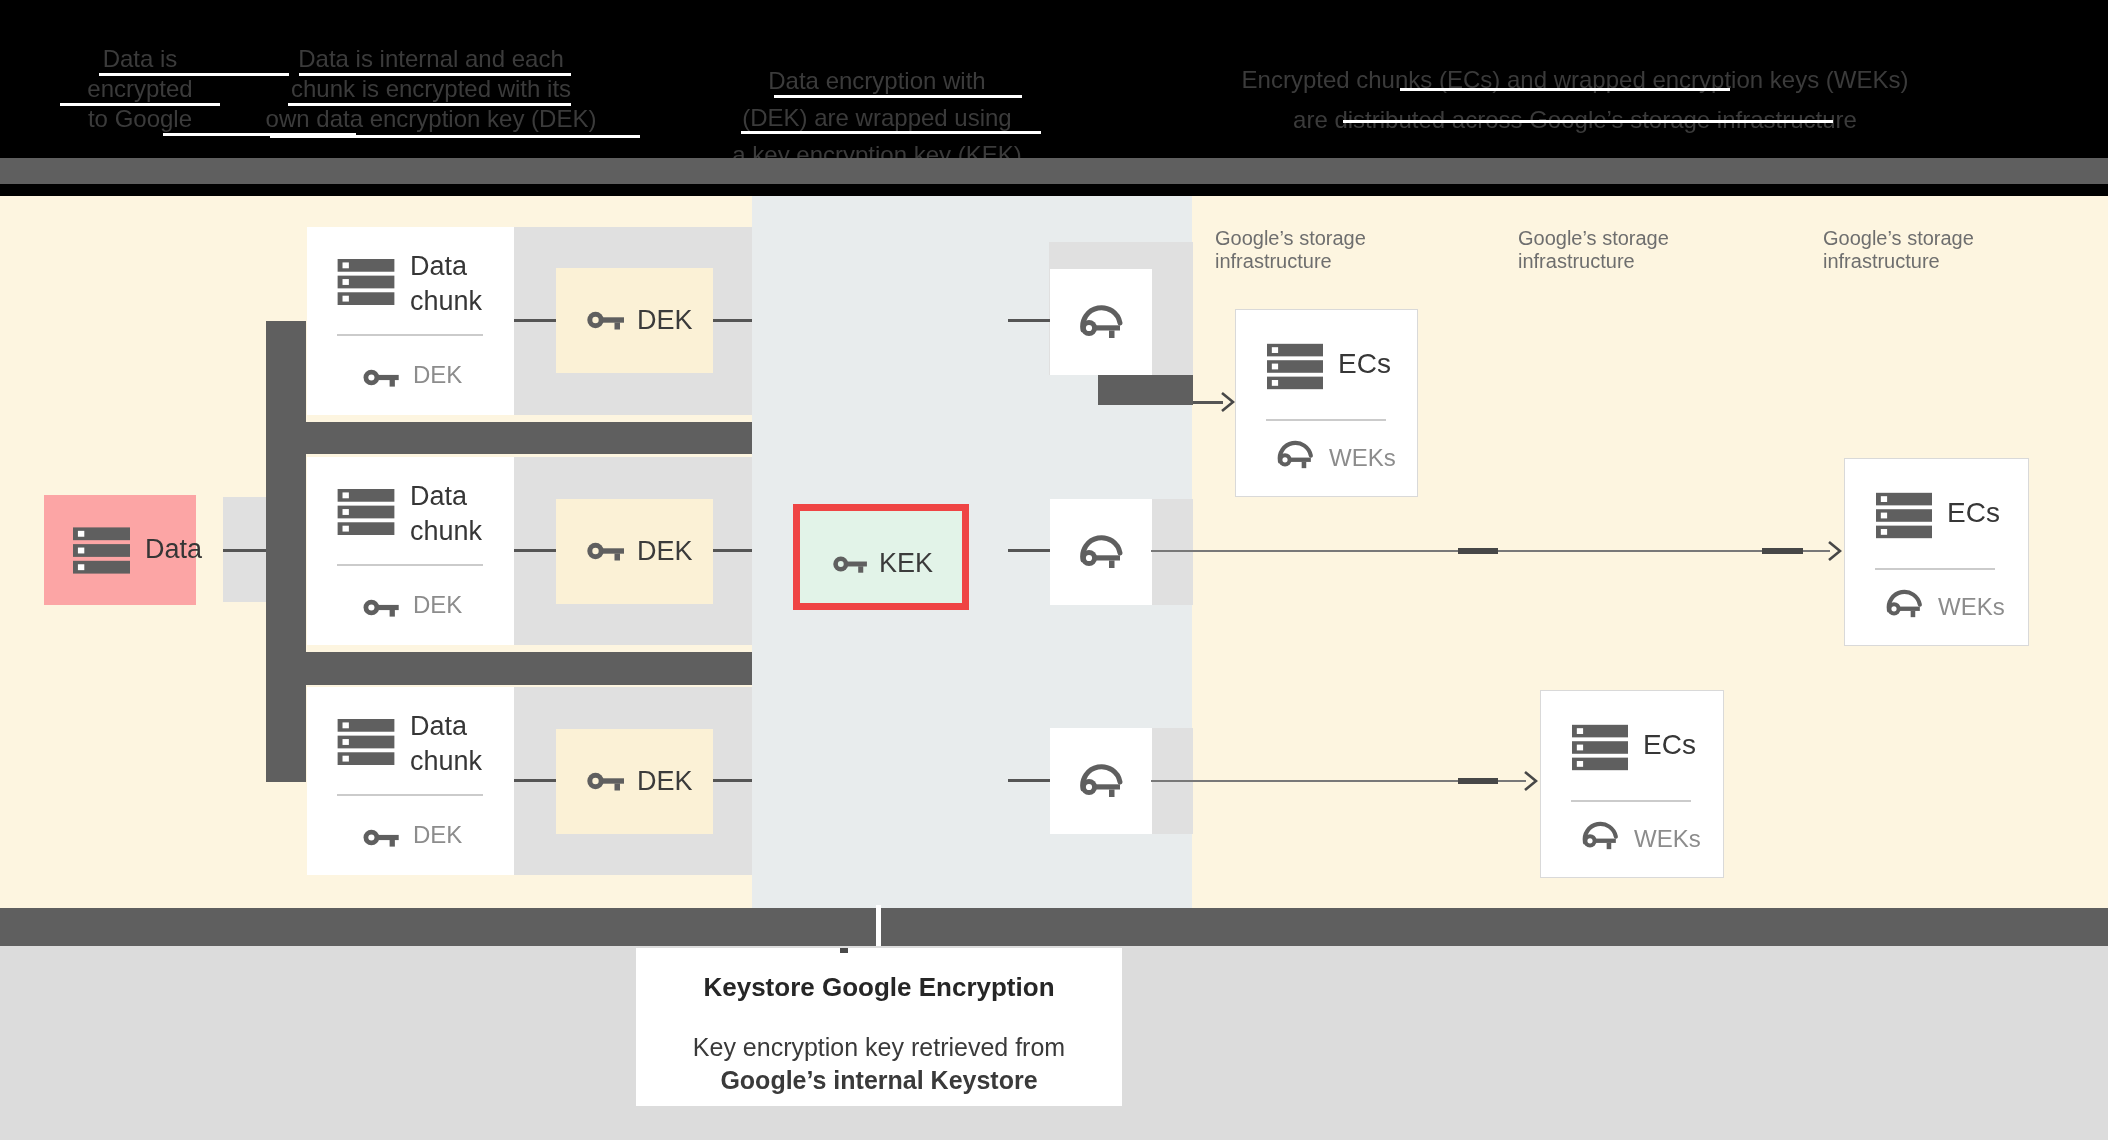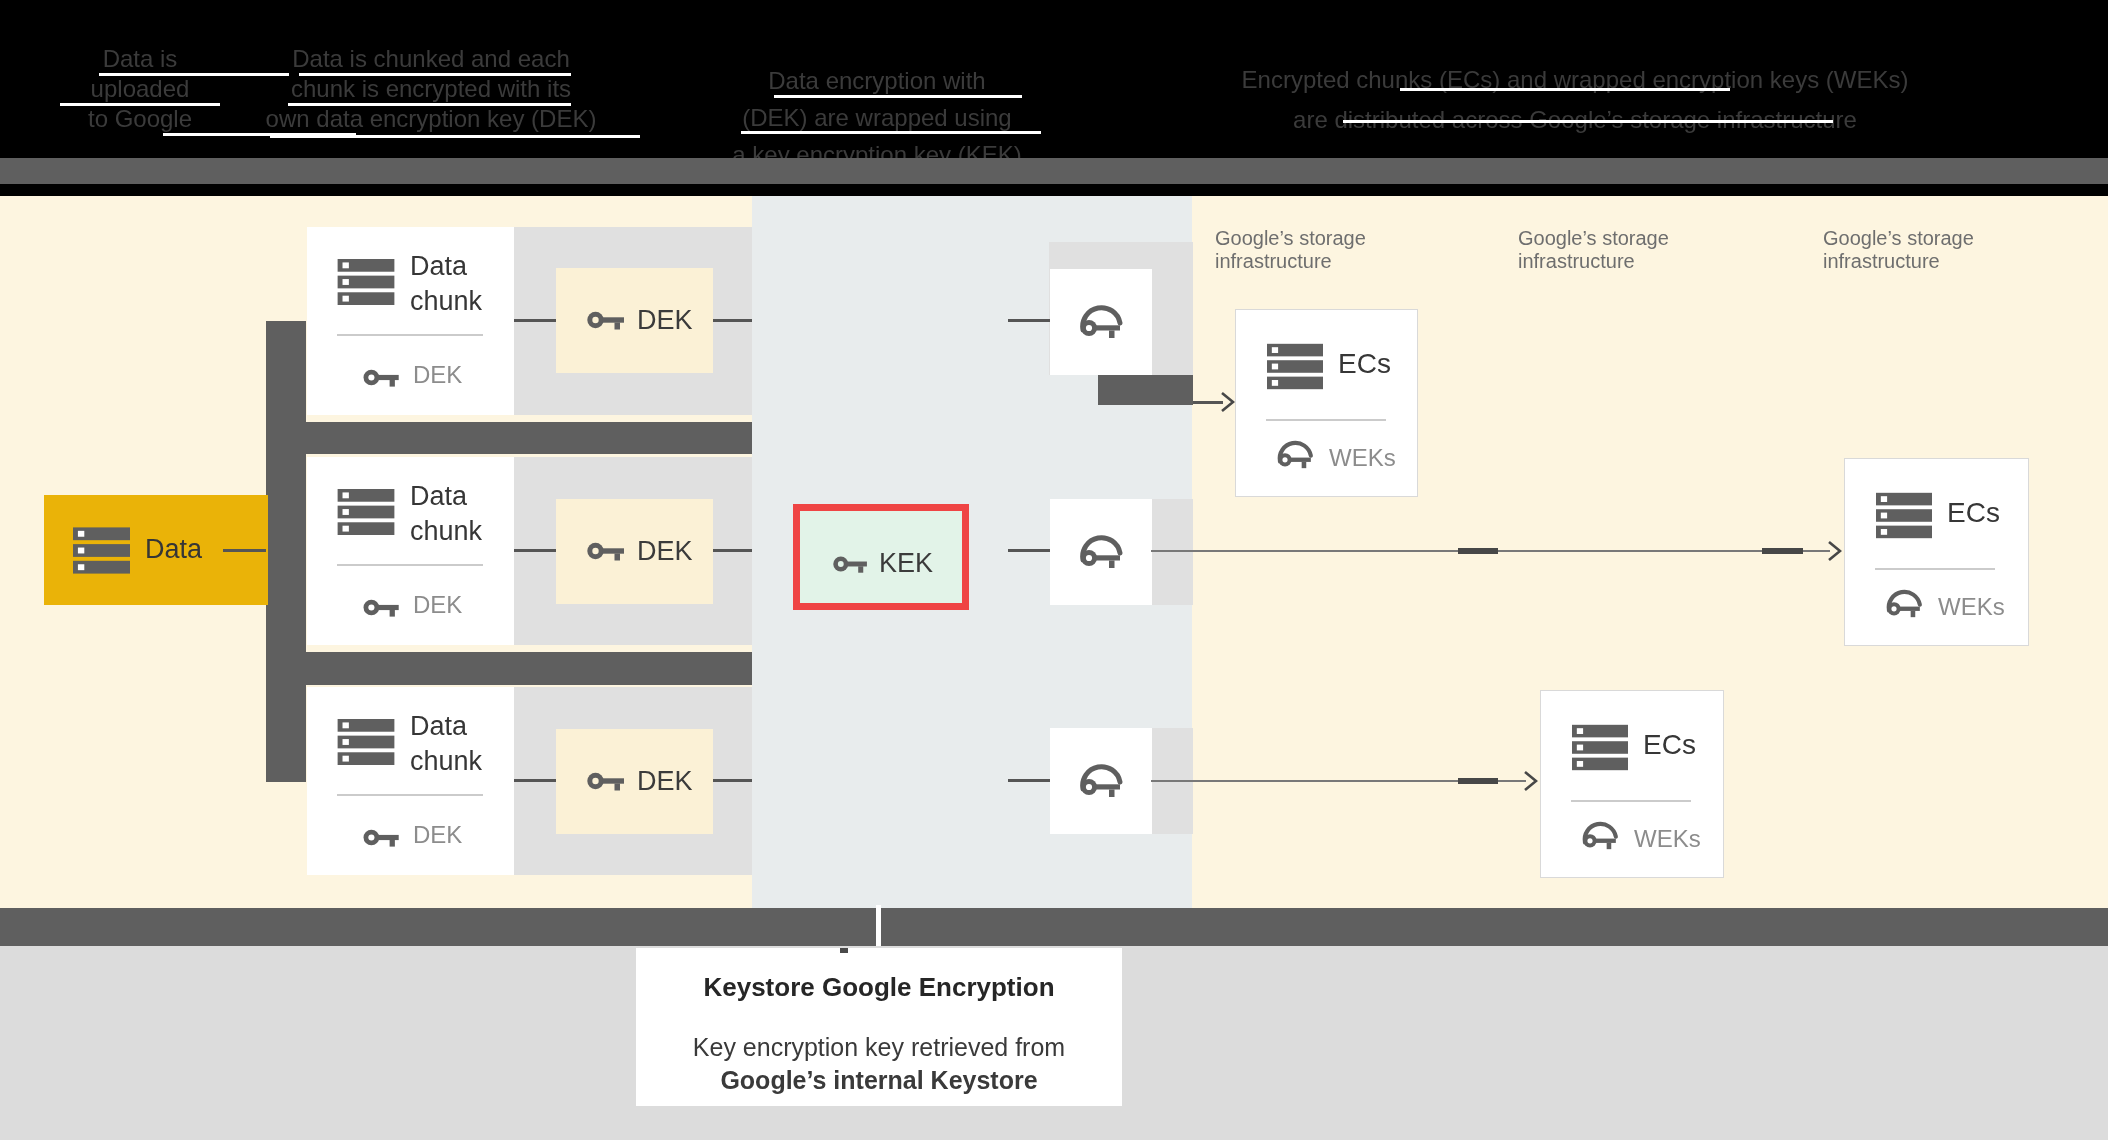--- a/index.html
+++ b/index.html
@@ -33,21 +33,21 @@
   .kekbox .key{left:32px;top:42px;}
   .kekbox .lbl{left:79px;top:37px;font-size:27px;color:#3b3b3b;}
   .wrapbox{width:102px;height:106px;background:#ffffff;}
   .wrapbox .wkey{left:29px;top:34px;}
   .ecbox{width:183px;height:188px;background:#ffffff;border:1px solid #d9d9d9;box-sizing:border-box;}
   .ecbox .svr{left:31px;top:33px;}
   .ecbox .ttl{left:102px;top:38px;font-size:28px;color:#363636;}
   .ecbox .div{left:30px;top:109px;width:120px;height:2px;background:#cbcbcb;}
   .ecbox .wkey{left:40px;top:129px;}
   .ecbox .sub{left:93px;top:134px;font-size:24px;color:#8c8c8c;}
-  .databox{width:176px;height:110px;background:#eab308;padding-left:48px;}
+  .databox{width:152px;height:110px;background:#fca5a5;}
   .databox .svr{left:29px;top:32px;}
   .databox .lbl{left:101px;top:39px;font-size:27px;color:#363636;}
   .storagecap{width:180px;font-size:20px;line-height:23px;color:#6e6e6e;}
   .line{height:3px;background:#555555;}
   .thinline{height:2px;background:#787878;}
   .thickseg{height:6px;background:#474747;}
   
   .bottom{left:0;top:946px;width:2108px;height:194px;background:#dcdcdc;}
   .captionbox{left:636px;top:948px;width:486px;height:158px;background:#ffffff;text-align:center;color:#3a3a3a;}
   .cap-title{margin-top:24px;font-size:26px;font-weight:bold;color:#262626;}
@@ -56,25 +56,25 @@
 </style>
 </head>
 <body>
 
 <div id="canvas">
 
   <div class="abs band-black"></div>
 
   <div class="abs hcol" style="left:140px;top:44px;line-height:30px;">
     <div>Data is</div>
-    <div>uploaded</div>
+    <div>encrypted</div>
     <div>to Google</div>
   </div>
   <div class="abs hcol" style="left:431px;top:44px;line-height:30px;">
-    <div>Data is chunked and each</div>
+    <div>Data is internal and each</div>
     <div>chunk is encrypted with its</div>
     <div>own data encryption key (DEK)</div>
   </div>
   <div class="abs hcol" style="left:877px;top:62px;line-height:37px;">
     <div>Data encryption with</div>
     <div>(DEK) are wrapped using</div>
     <div>a key encryption key (KEK)</div>
   </div>
   <div class="abs hcol" style="left:1575px;top:60px;line-height:40px;">
     <div>Encrypted chunks (ECs) and wrapped encryption keys (WEKs)</div>

